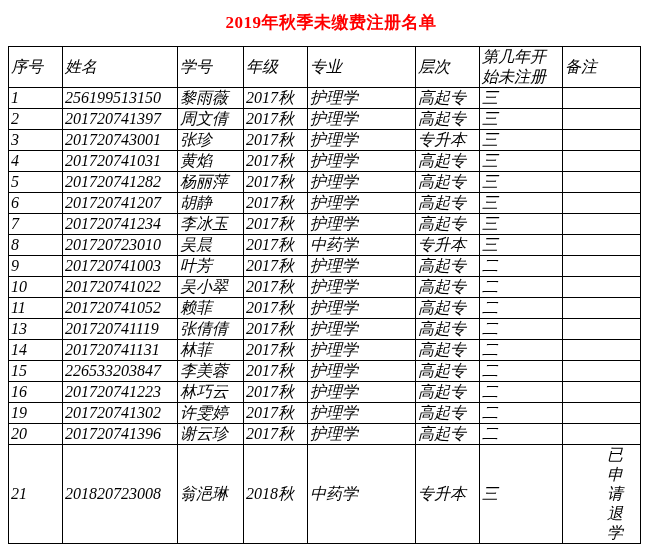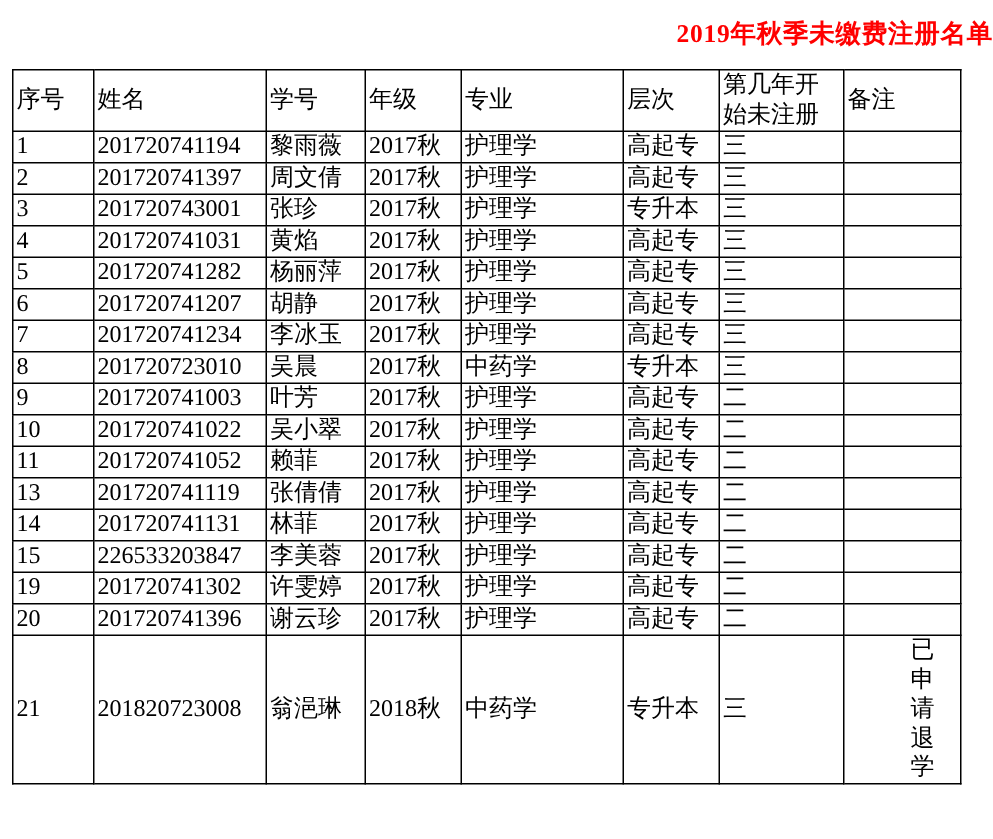--- a/index.html
+++ b/index.html
@@ -5,31 +5,32 @@
   html,body{margin:0;padding:0;}
   body{
     width:662px;height:559px;
     background:#ffffff;
     font-family:"Liberation Serif","DejaVu Serif",serif;
     position:relative;
     color:#000;
   }
   .doc-title{
     padding-top:11px;
-    text-align:right;
+    text-align:center;
     font-weight:bold;
     font-size:17px;
     letter-spacing:0.5px;
   }
   table.roster{
     position:absolute;
     left:8px;top:46px;
     border-collapse:collapse;
     table-layout:fixed;
     width:632px;
+    font-style:italic;
   }
   table.roster th,
   table.roster td{
     border:1px solid #000000;
     font-weight:normal;
     font-size:16px;
     line-height:1.22;
     text-align:left;
     vertical-align:middle;
     padding:0 2px;
@@ -82,21 +83,21 @@
         <th>年级</th>
         <th>专业</th>
         <th>层次</th>
         <th>第几年开始未注册</th>
         <th>备注</th>
       </tr>
   </thead>
   <tbody>
       <tr>
         <td>1</td>
-        <td>201720741194</td>
+        <td>256199513150</td>
         <td>黎雨薇</td>
         <td>2017秋</td>
         <td>护理学</td>
         <td>高起专</td>
         <td>三</td>
         <td></td>
       </tr>
       <tr>
         <td>2</td>
         <td>201720741397</td>
@@ -214,20 +215,30 @@
         <td>2017秋</td>
         <td>护理学</td>
         <td>高起专</td>
         <td>二</td>
         <td></td>
       </tr>
       <tr>
         <td>15</td>
         <td>226533203847</td>
         <td>李美蓉</td>
+        <td>2017秋</td>
+        <td>护理学</td>
+        <td>高起专</td>
+        <td>二</td>
+        <td></td>
+      </tr>
+      <tr>
+        <td>16</td>
+        <td>201720741223</td>
+        <td>林巧云</td>
         <td>2017秋</td>
         <td>护理学</td>
         <td>高起专</td>
         <td>二</td>
         <td></td>
       </tr>
       <tr>
         <td>19</td>
         <td>201720741302</td>
         <td>许雯婷</td>

